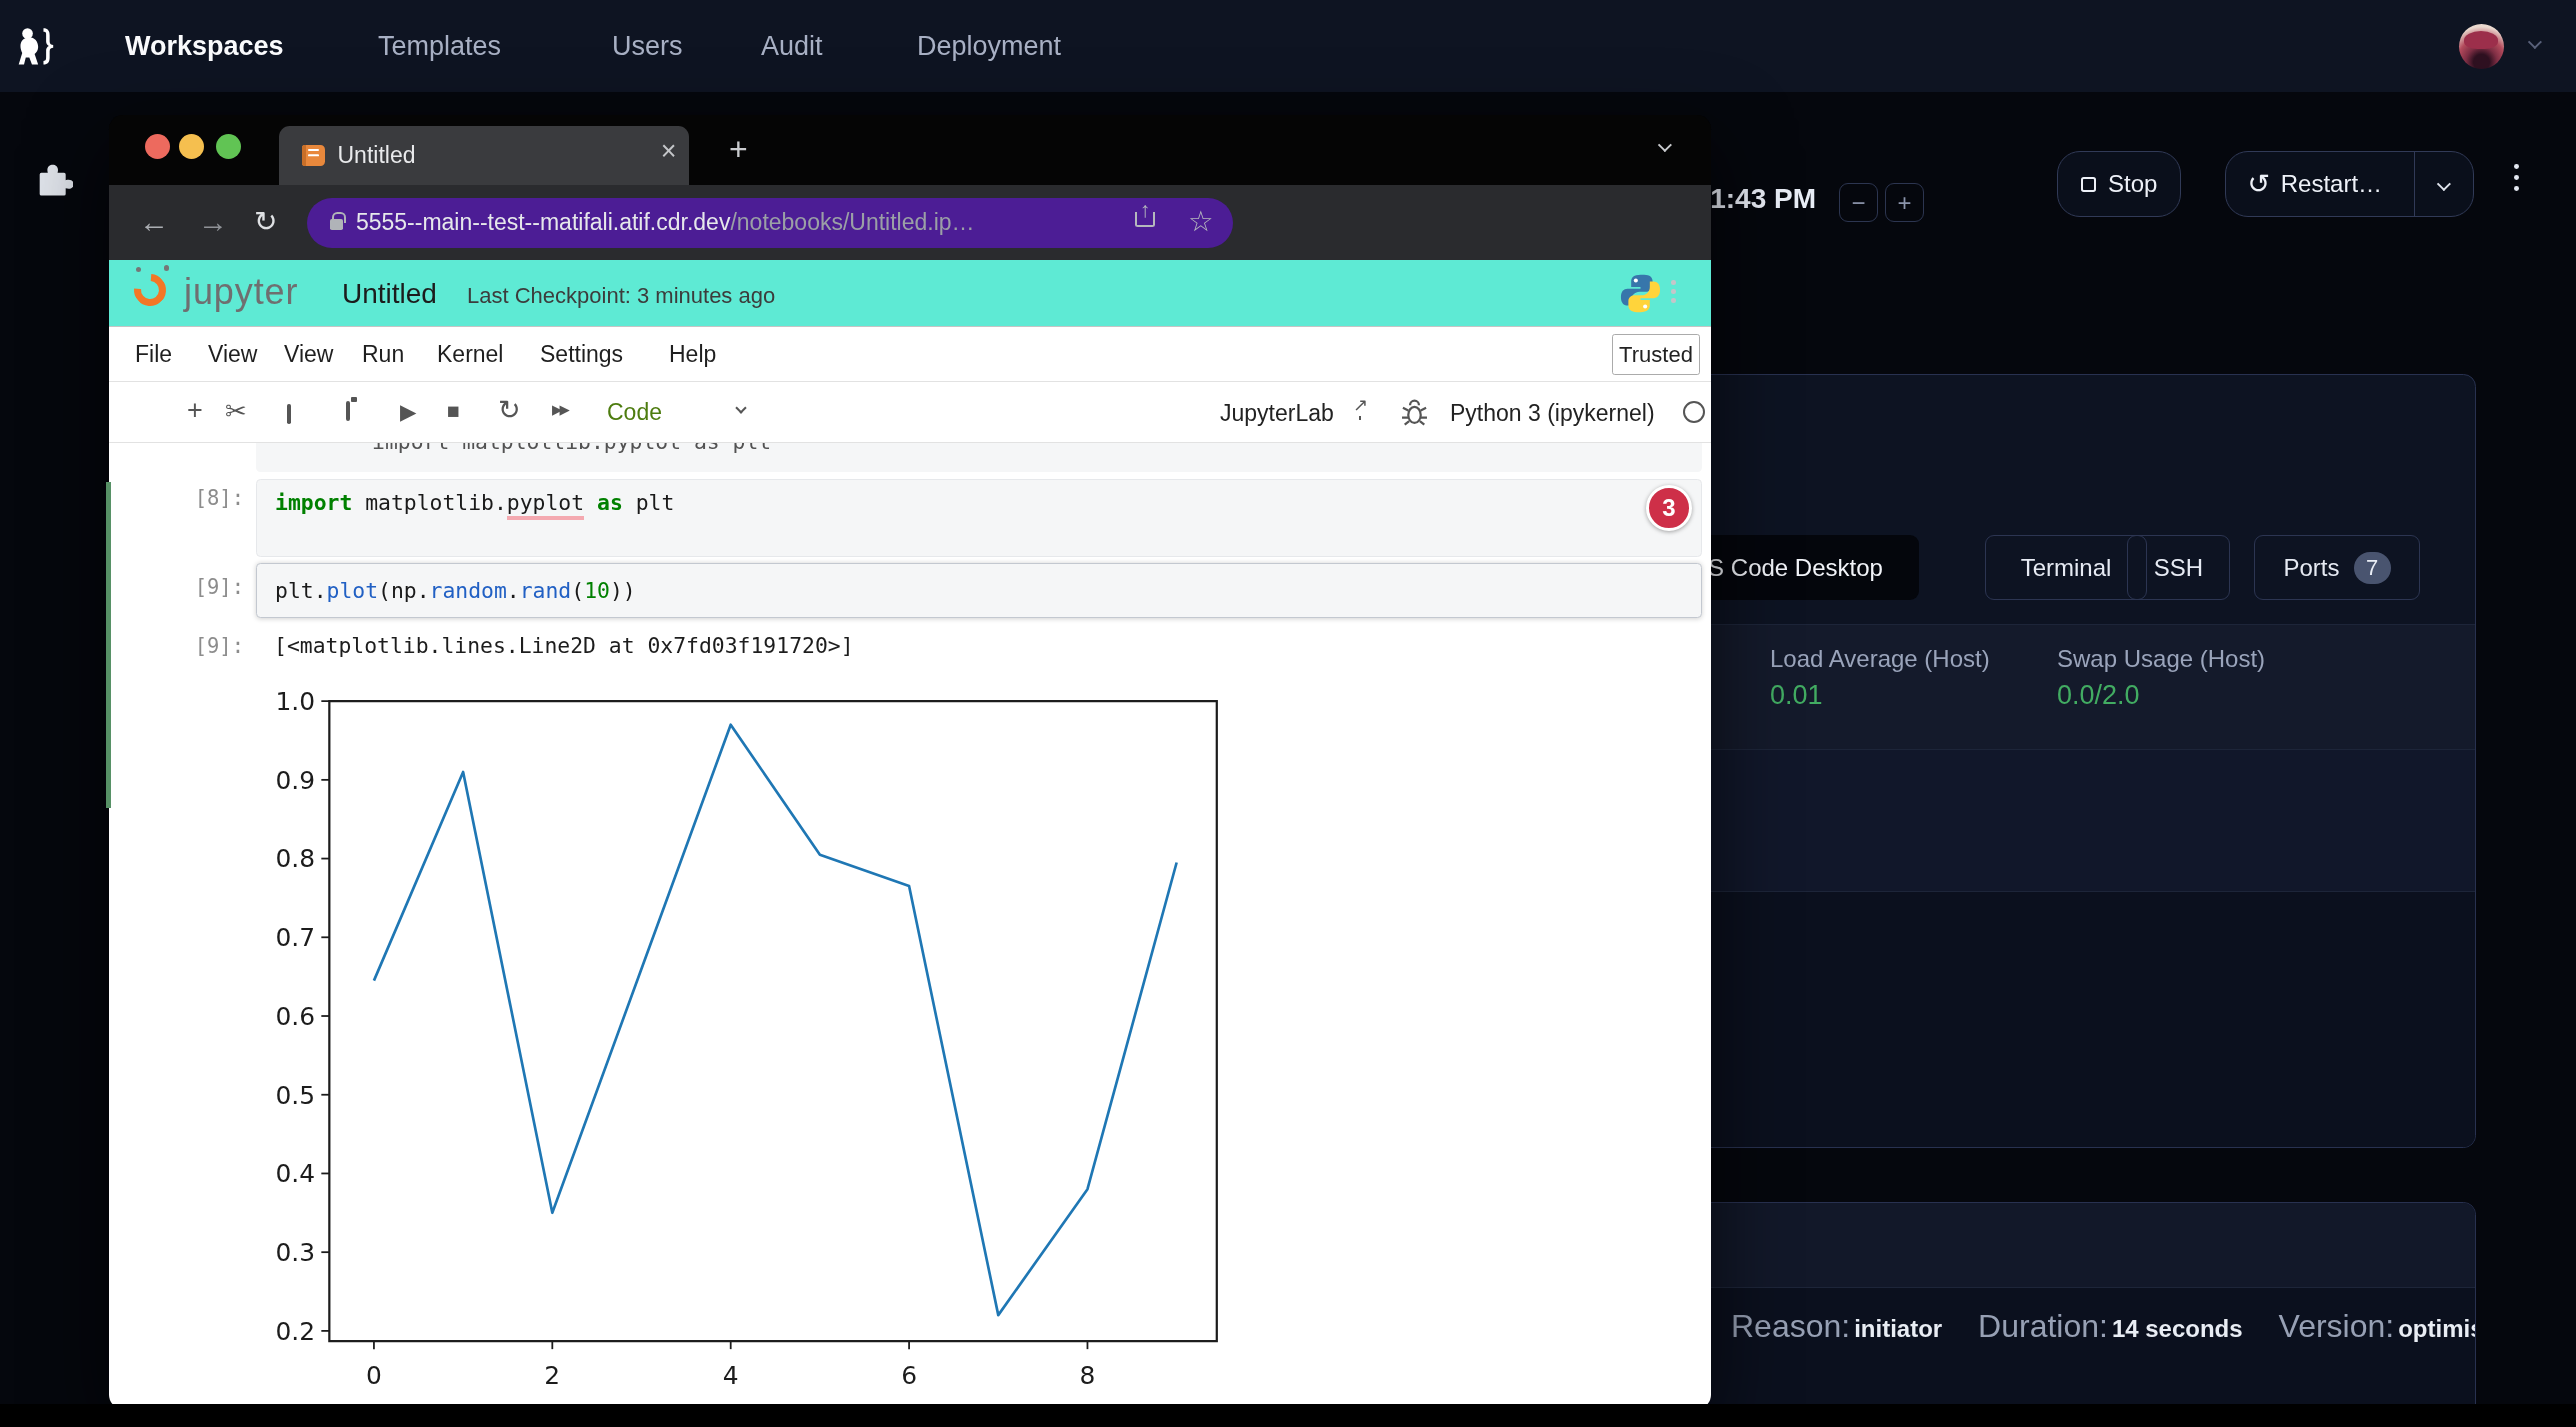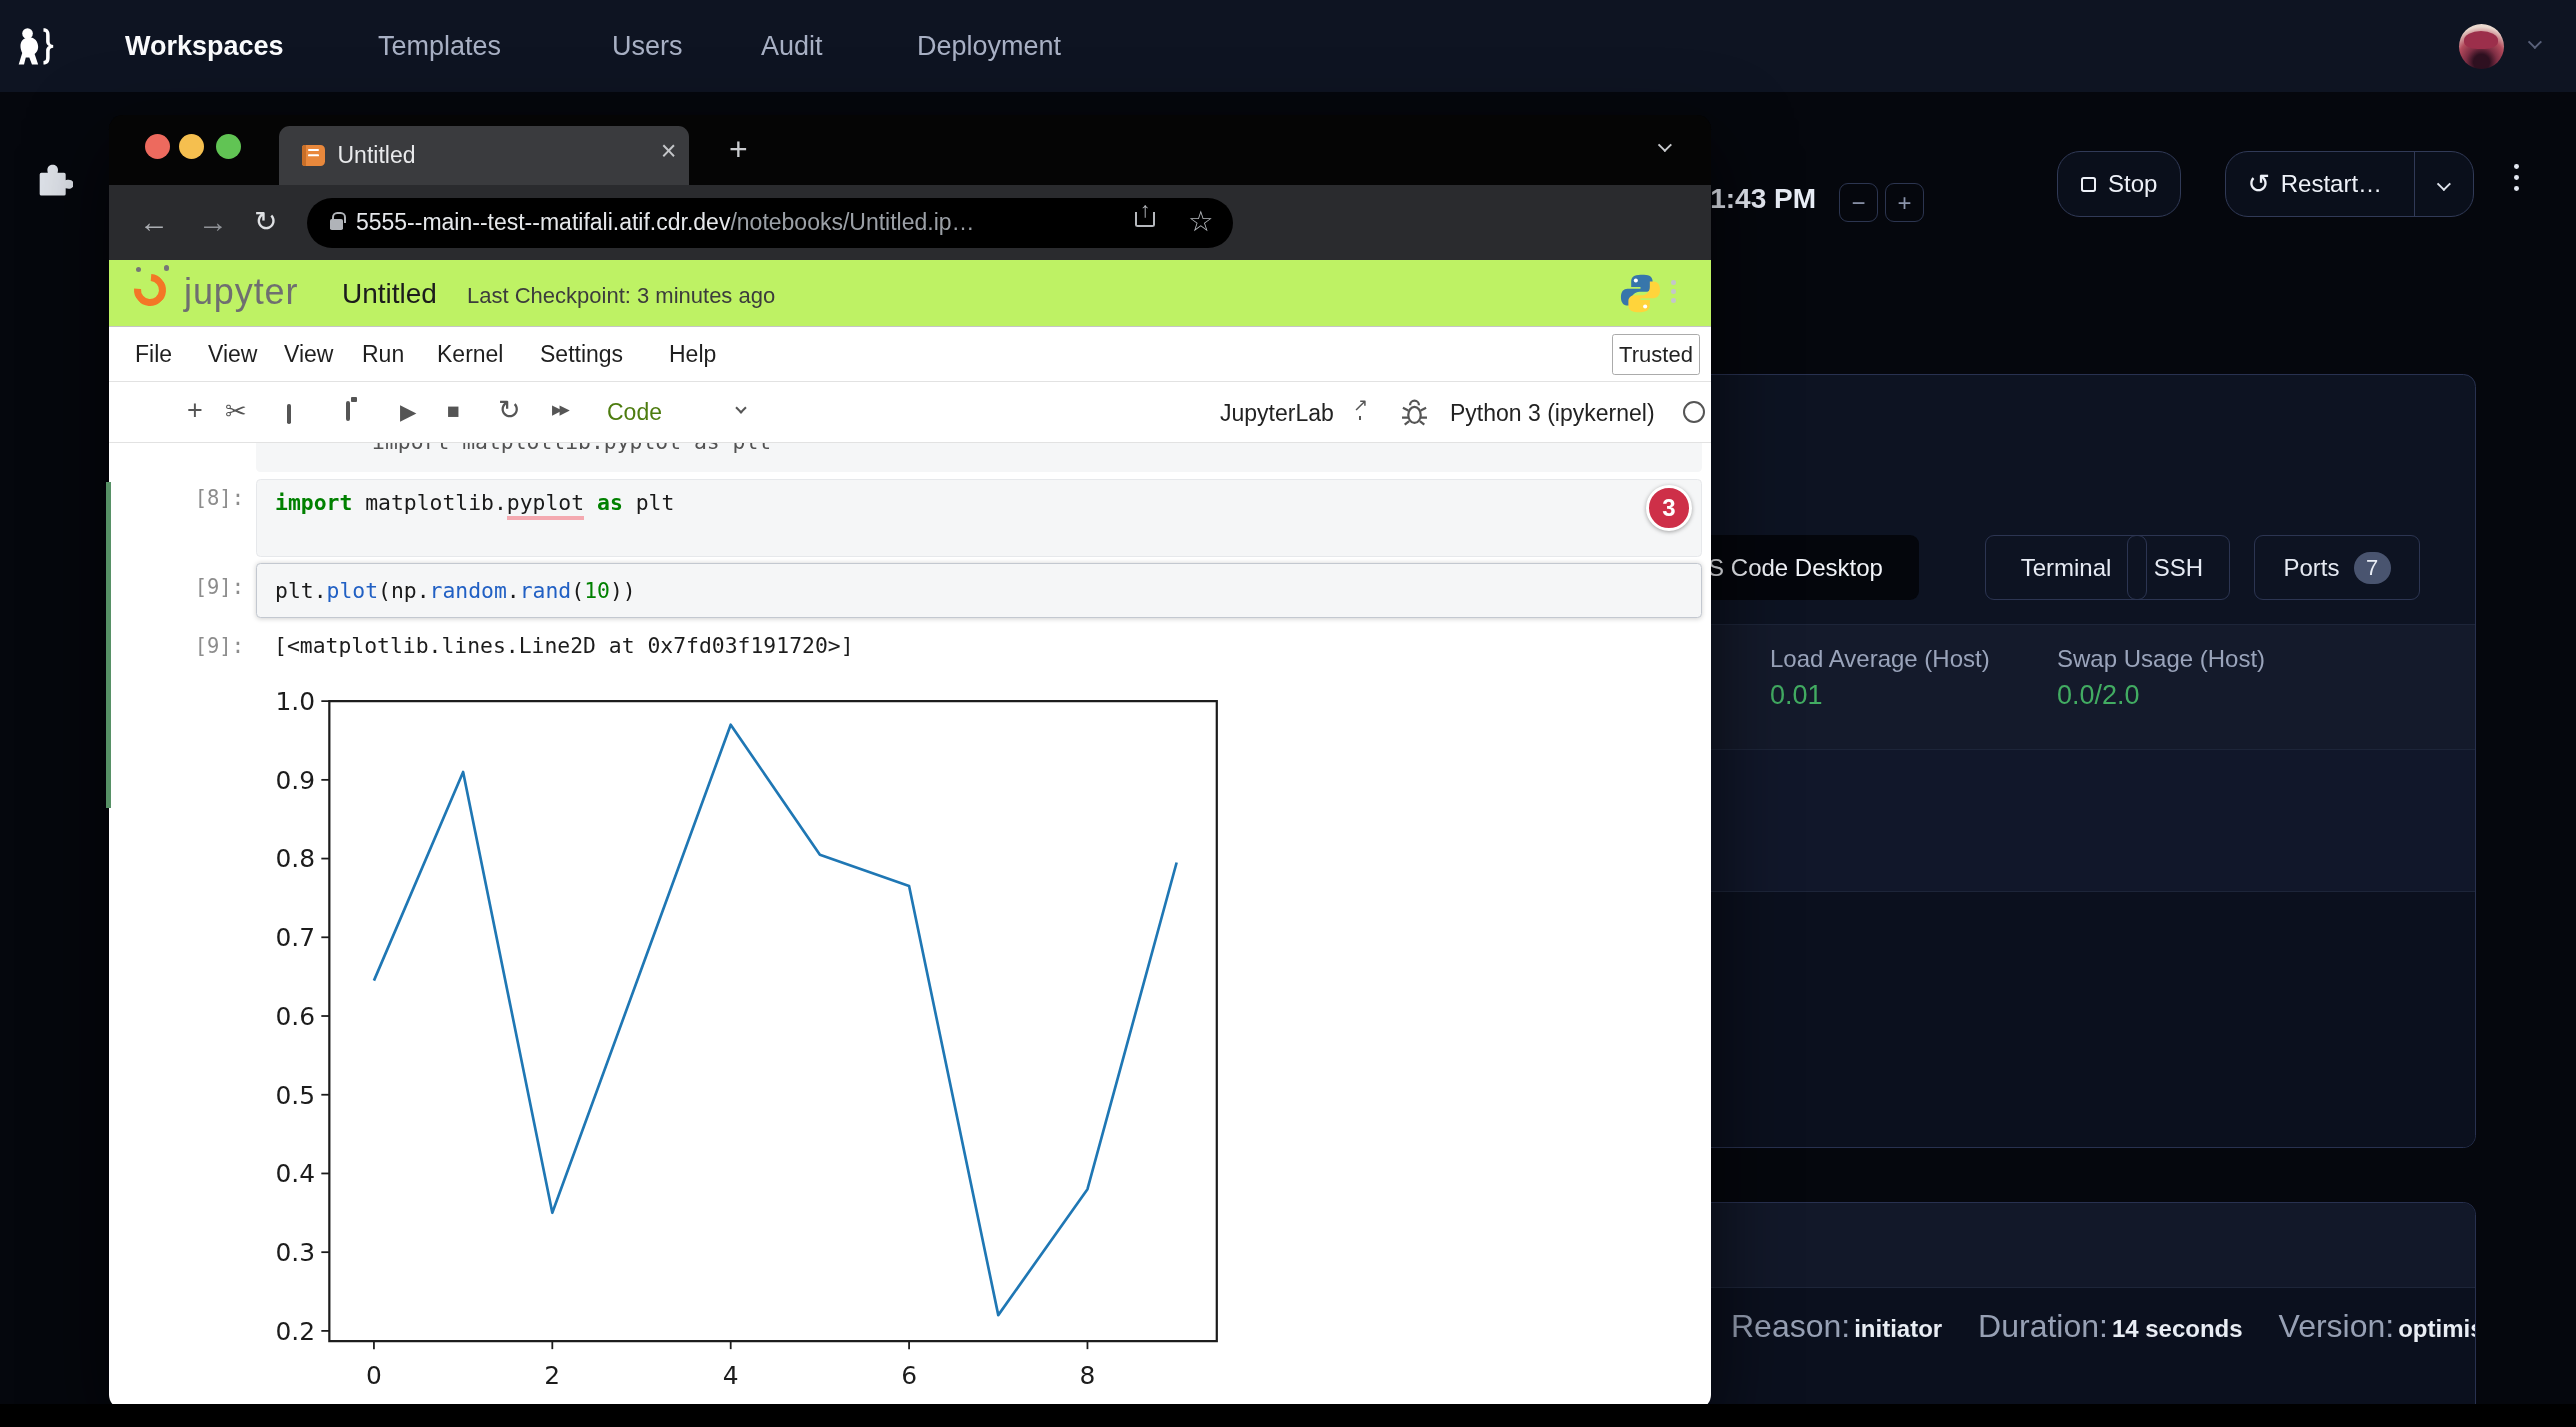--- a/index.html
+++ b/index.html
@@ -65,42 +65,42 @@
   .favicon { width:23px; height:21.4px; background:#e8883c; border-radius:2.7px 4.5px 4.5px 2.7px; position:relative; }
   .favicon::before { content:""; position:absolute; left:6.2px; top:3.6px; width:10.7px; height:2.7px; background:#fff; box-shadow:0 5.3px 0 #fff; border-radius:0.9px; }
   .favicon::after { content:""; position:absolute; left:0; top:0; bottom:0; width:3.6px; background:#c96f28; border-radius:2.7px 0 0 2.7px; }
   #tab-title { margin-left:12.5px; font-size:23px; color:#e9eaec; }
   #tab-close { position:absolute; right:12.5px; top:12.5px; font-size:27px; color:#c4c6c9; line-height:1; }
   #newtab-btn { left:620px; top:16px; font-size:32px; color:#c9cbce; }
   #tabstrip-chev { left:1551px; top:25px; color:#c9cbce; }
 
   #urlrow { left:0; top:70px; width:1602px; height:75px; background:#2a2b2e; }
   .navarrow { top:19.6px; font-size:30px; color:#abaeb3; }
-  #urlpill { left:198px; top:12.5px; width:926px; height:50px; border-radius:25px; background:#000000; display:flex; align-items:center; }
+  #urlpill { left:198px; top:12.5px; width:926px; height:50px; border-radius:25px; background:#4c1d95; display:flex; align-items:center; }
   .i-lock { width:13.4px; height:10.7px; background:#b0b3b8; border-radius:1.8px; position:relative; margin:3.6px 12.5px 0 23px; }
   .i-lock::before { content:""; position:absolute; top:-7.1px; left:1.8px; width:9.8px; height:9px; border:2.2px solid #b0b3b8; border-bottom:none; border-radius:5.3px 5.3px 0 0; }
   #url-text { font-size:23px; color:#e6e8eb; white-space:nowrap; }
   #url-path { color:#9ba0a6; }
   .i-share { position:absolute; left:828px; top:14.2px; width:19.6px; height:15px; border:2.2px solid #b5b8bd; border-top:none; border-radius:0 0 2.7px 2.7px; }
   .i-share::before { content:"↑"; position:absolute; top:-11.6px; left:2.7px; color:#b5b8bd; font-size:21.4px; line-height:1; }
   #star-icon { position:absolute; left:881px; top:7.1px; font-size:28.5px; color:#b5b8bd; }
   .ext { top:93px; width:30px; height:30px; border-radius:7.1px; }
   #ext-1p { border-radius:50%; background:#2f63d8; }
   #ext-1p::before { content:""; position:absolute; inset:5.3px; border-radius:50%; border:3.6px solid #fff; }
   #ext-cat { border-radius:50%; background:#7a7492; }
   #ext-cat::before, #ext-cat::after { content:""; position:absolute; top:-3.6px; border-left:7.1px solid transparent; border-right:7.1px solid transparent; border-bottom:10.7px solid #7a7492; }
   #ext-cat::before { left:0.9px; } #ext-cat::after { right:0.9px; }
   #ext-stylus { border-radius:50%; background:#3c4043; border:1.8px solid #9aa0a6; color:#c6c9cd; font-size:19.6px; display:flex; align-items:center; justify-content:center; }
   #ext-dark { background:linear-gradient(90deg,#f1f3f4 50%, #202124 50%); border-radius:5.3px; width:27px; }
   #chrome-avatar { border-radius:50%; background:radial-gradient(circle at 50% 30%, #bfe3f5 0 40%, #e8d3a8 60%, #b98a55 100%); }
   #chrome-kebab i { background:#c4c6c9; width:4.5px; height:4.5px; gap:4.5px; }
   #chrome-kebab { gap:4.5px; }
 
   
-  #jheader { left:0; top:145px; width:1602px; height:67px; background:#bef264; border-bottom:1.8px solid #c5c5c5;padding-left:48px; }
+  #jheader { left:0; top:145px; width:1602px; height:67px; background:#5eead4; border-bottom:1.8px solid #c5c5c5;padding-left:48px; }
   .jring { position:absolute; left:25px; top:14.2px; width:32px; height:32px; border-radius:50%;
     border:7.1px solid #f37726; border-top-color:transparent; transform:rotate(-40deg); }
   .jdot { position:absolute; width:5.3px; height:5.3px; border-radius:50%; background:#767677; }
   #jbrand { left:75px; top:10.7px; font-size:36px; color:#6f6f70; letter-spacing:0.9px; }
   #jtitle { left:233px; top:18px; font-size:28px; color:#1c1c1c; }
   #jcheckpoint { left:358px; top:23px; font-size:22px; color:#3c3c3c; }
   #menubar { left:0; top:212px; width:1602px; height:55px; background:#fff; border-bottom:0.9px solid #e2e2e2; }
   .menuitem { top:0; height:55px; display:flex; align-items:center; font-size:23px; color:#1f1f1f; }
   #trusted-btn { left:1503px; top:7.1px; width:88px; height:41px; border:1.3px solid #ababab; border-radius:2.7px;
     font-size:22px; color:#222; display:flex; align-items:center; justify-content:center; background:#fff; }

